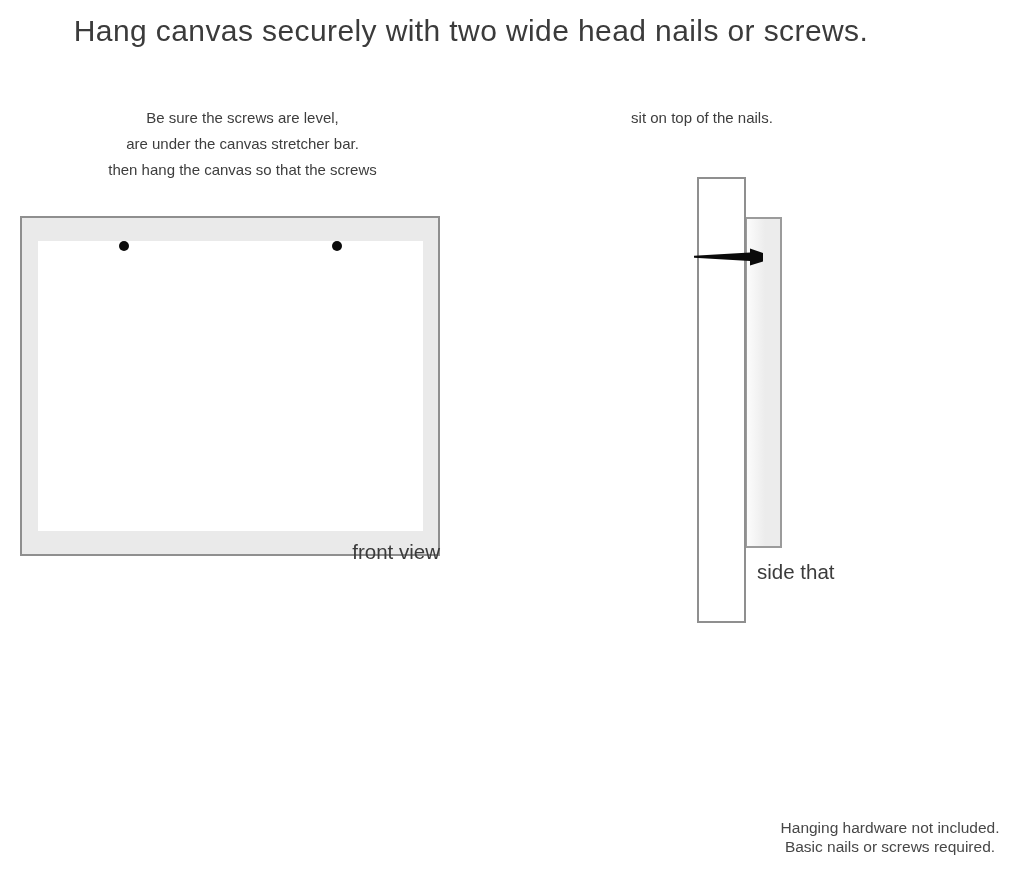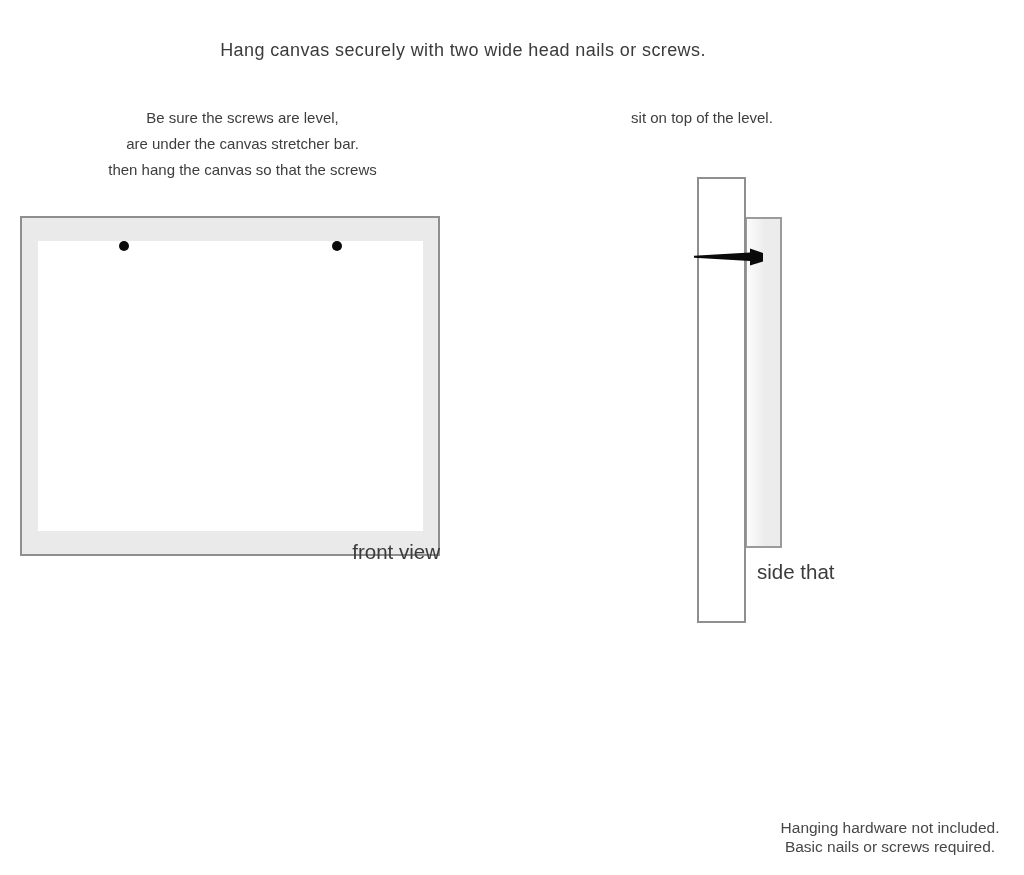--- a/index.html
+++ b/index.html
@@ -8,28 +8,27 @@
     width: 1024px;
     height: 875px;
     background: #ffffff;
     overflow: hidden;
     font-family: "Liberation Sans", sans-serif;
     color: #3d3d3d;
     font-weight: 300;
   }
   .title {
     position: absolute;
-    left: 0;
+    left: 8px;
     top: 14px;
     width: 926px;
     text-align: center;
-    font-size: 18px;
+    font-size: 30px;
     letter-spacing: 0.4px;
     color: #3b3b3b;
-    margin-top: 26px;
   }
   .instr {
     position: absolute;
     text-align: center;
     font-size: 15px;
     line-height: 26px;
     color: #3d3d3d;
   }
   .instr-front { left: 40px;  top: 105px; width: 405px; }
   .instr-side  { left: 552px; top: 105px; width: 300px; }
@@ -111,21 +110,21 @@
 
   <div class="title">Hang canvas securely with two wide head nails or screws.</div>
 
   <div class="instr instr-front">
     <span>Be sure the screws are level,</span>
     <span>are under the canvas stretcher bar.</span>
     <span>then hang the canvas so that the screws</span>
   </div>
 
   <div class="instr instr-side">
-    <span>sit on top of the level.</span>
+    <span>sit on top of the nails.</span>
   </div>
 
   <div class="front-outer">
     <div class="front-inner"></div>
     <div class="dot dot-left"></div>
     <div class="dot dot-right"></div>
   </div>
   <div class="view-label label-front">front view</div>
 
   <div class="side-canvas"></div>

